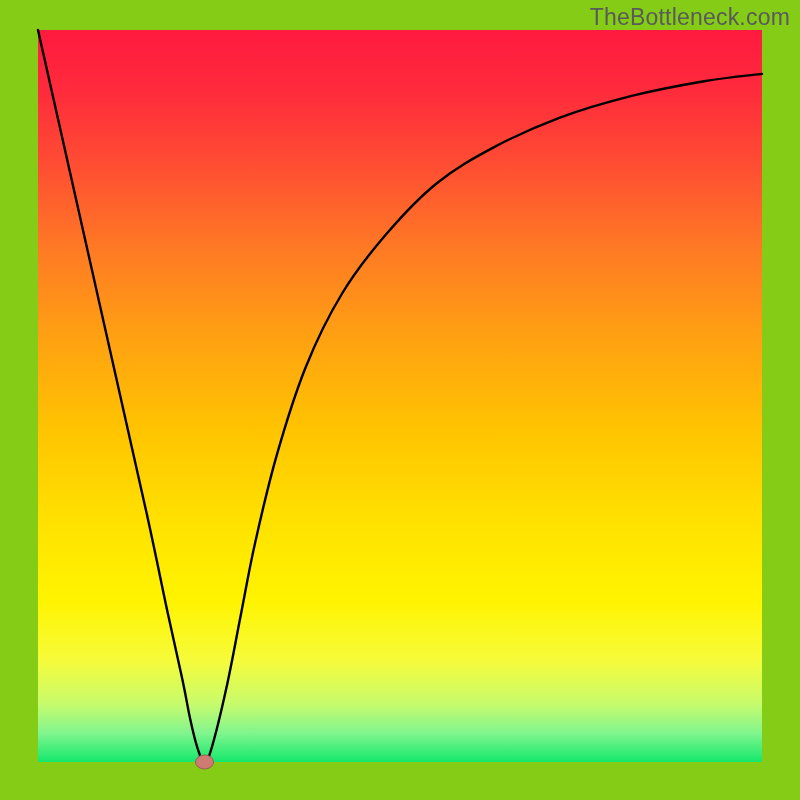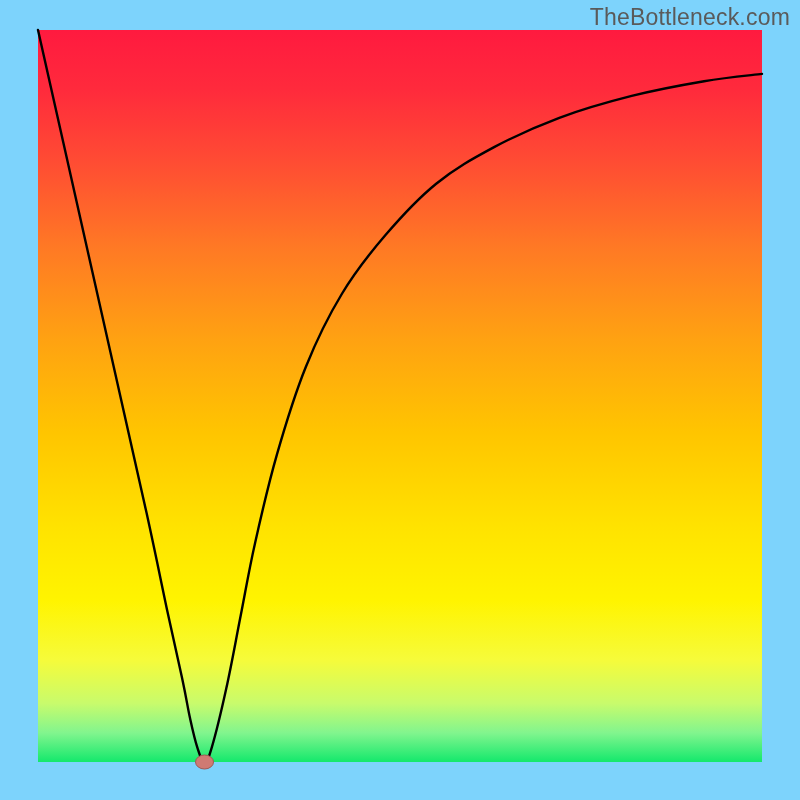--- a/index.html
+++ b/index.html
@@ -8,21 +8,21 @@
     width: 800px;
     height: 800px;
     overflow: hidden;
     background: #000;
     font-family: Arial, Helvetica, sans-serif;
   }
   .frame {
     position: relative;
     width: 800px;
     height: 800px;
-    background: #7dd3fc;
+    background: #84cc16;
   }
   .watermark {
     position: absolute;
     top: 4px;
     right: 10px;
     color: #5a5a5a;
     font-size: 23px;
     font-weight: 400;
     letter-spacing: 0.2px;
     z-index: 10;

